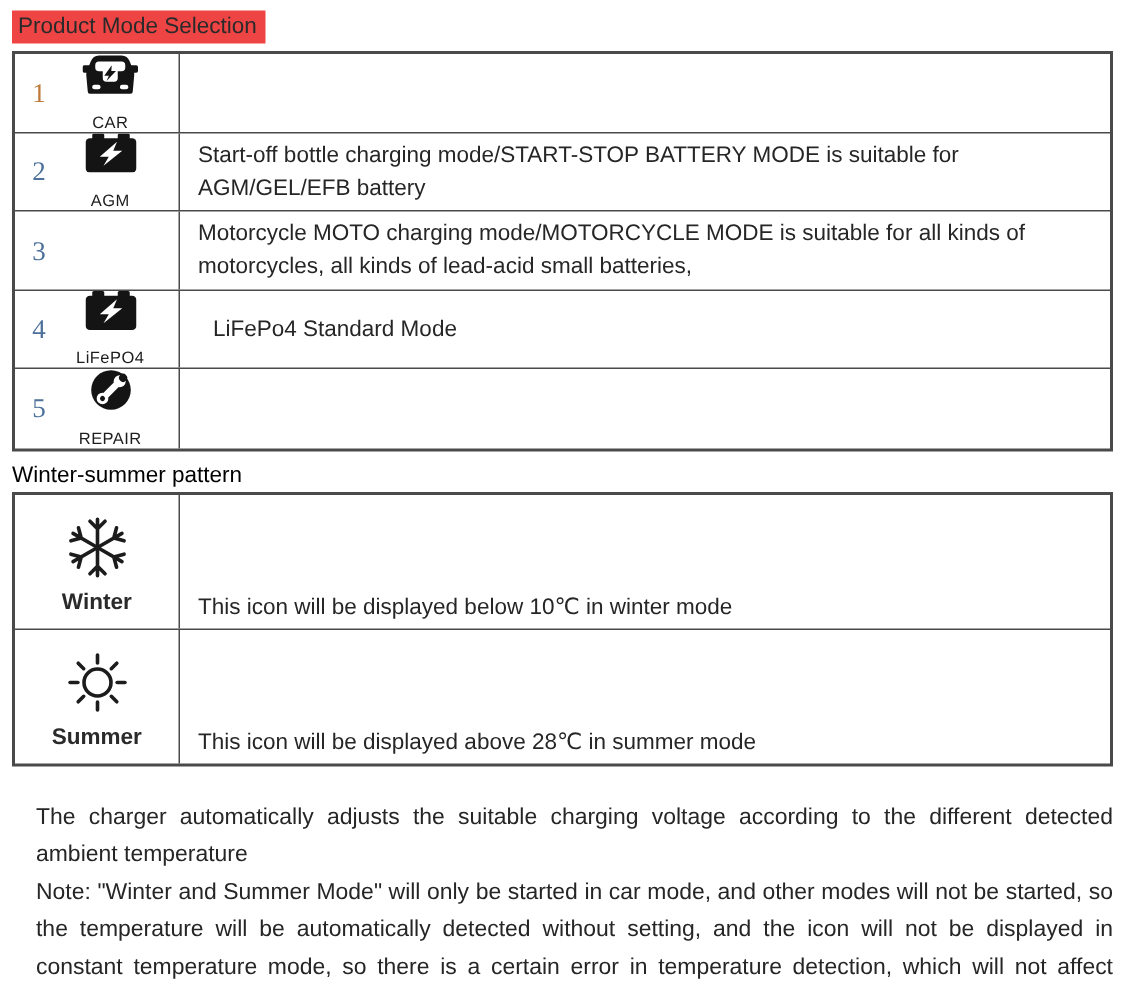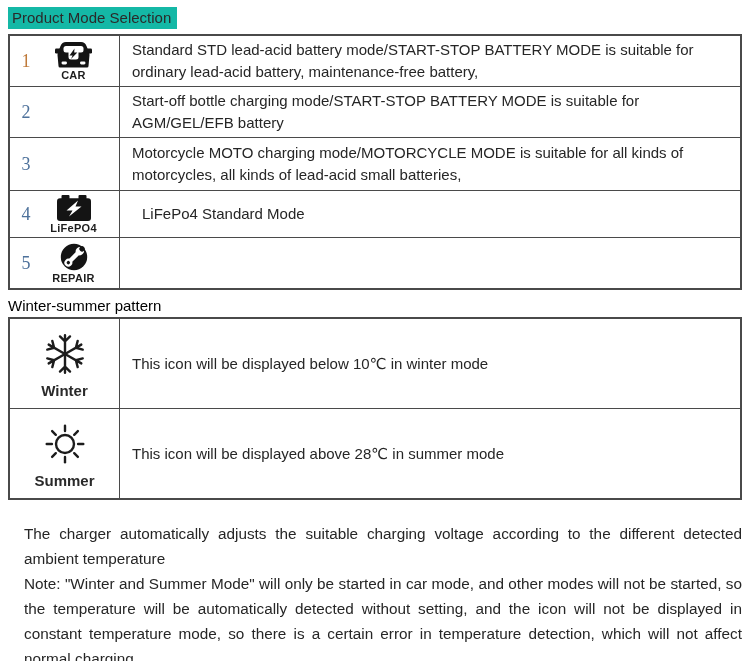--- a/index.html
+++ b/index.html
@@ -8,21 +8,21 @@
     font-family:"Liberation Sans","DejaVu Sans",sans-serif;
     color:#262626;
     -webkit-font-smoothing:antialiased;
   }
   .page{padding:7px 8px 0 8px;width:734px;}
 
   
   .doc-title{margin:0 0 5px 0;}
   .doc-title .hl{
     display:inline-block;
-    background:#14b8a6;
+    background:#ef4444;
     padding:2px 6px 3px 4px;
     font-size:15px;
     color:#2a2a2a;
     text-align:right;
   }
 
   
   .tbl{
     width:734px;
     border:2px solid #4a4a4a;
@@ -59,33 +59,32 @@
   .icon-stack{
     flex:1;
     display:flex;
     flex-direction:column;
     align-items:center;
     justify-content:center;
     padding-right:14px;
   }
   .icon-stack .mode-label{
     font-size:11px;
-    margin-top:1px;
+    margin-top:13px;
     letter-spacing:.3px;
     color:#1d1d1d;
-    font-weight:bold;
   }
   .pad-extra{padding-left:22px;}
 
   
   .season .trow{min-height:89px;}
   .season .cell-icon{justify-content:center;font-weight:bold;}
   .season .icon-stack{padding:8px 0 6px 0;}
   .season .season-label{font-size:15px;margin-top:5px;color:#2a2a2a;}
-  .season .cell-desc{font-size:15px;}
+  .season .cell-desc{font-size:15px;align-items:flex-end;}
 
   .section-heading{
     font-size:15px;
     margin:7px 0 3px 0;
     color:#000000;
   }
 
   .bottom-text{
     margin-top:21px;
     font-size:15.3px;
@@ -121,28 +120,36 @@
               <rect x="8.5" y="5" width="20" height="6.5" rx="2.5" fill="#ffffff"></rect>
               <rect x="13.5" y="6.5" width="10" height="12" rx="2.5" fill="#ffffff"></rect>
               <polygon points="19.5,7.5 14.5,14.5 17.6,14.5 16,18 22.3,11.4 19.2,11.4" fill="#141414"></polygon>
               <rect x="6.5" y="20.5" width="5.5" height="3" rx="1.4" fill="#ffffff"></rect>
               <rect x="25" y="20.5" width="5.5" height="3" rx="1.4" fill="#ffffff"></rect>
             </svg>
           </span>
           <span class="mode-label">CAR</span>
         </span>
       </div>
-      <div class="cell-desc">
-        <span>Standard STD lead-acid battery mode/START-STOP BATTERY MODE is suitable for ordinary lead-acid battery, maintenance-free battery,</span>
-      </div>
     </div>
 
     <div class="trow" style="min-height:45px;">
       <div class="cell-icon">
         <span class="num">2</span>
+        <span class="icon-stack">
+          <span>
+            <svg width="34" height="26" viewBox="0 0 34 26">
+              <rect x="4.5" y="0" width="8" height="5" rx="1" fill="#141414"></rect>
+              <rect x="21.5" y="0" width="8" height="5" rx="1" fill="#141414"></rect>
+              <rect x="0" y="3.2" width="34" height="22.8" rx="3" fill="#141414"></rect>
+              <polygon points="21,5.5 9.5,15.5 15.5,15.5 12,21.5 24.5,11.5 18.5,11.5" fill="#ffffff"></polygon>
+            </svg>
+          </span>
+          <span class="mode-label">AGM</span>
+        </span>
       </div>
       <div class="cell-desc">
         <span>Start-off bottle charging mode/START-STOP BATTERY MODE is suitable for AGM/GEL/EFB battery</span>
       </div>
     </div>
 
     <div class="trow" style="min-height:52px;">
       <div class="cell-icon">
         <span class="num">3</span>
       </div>

